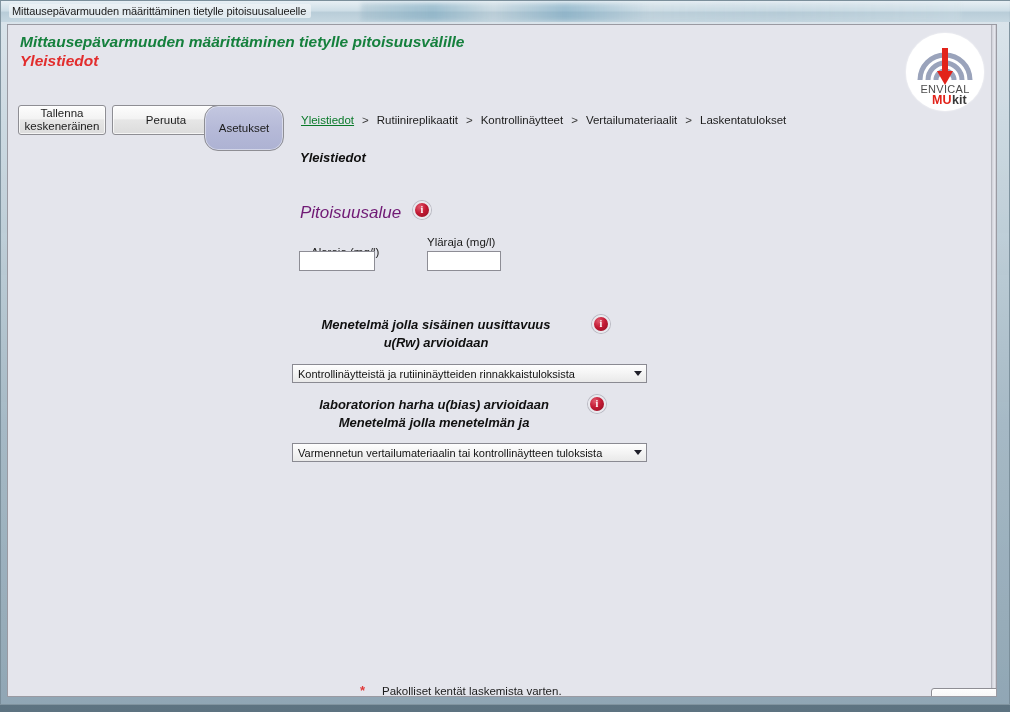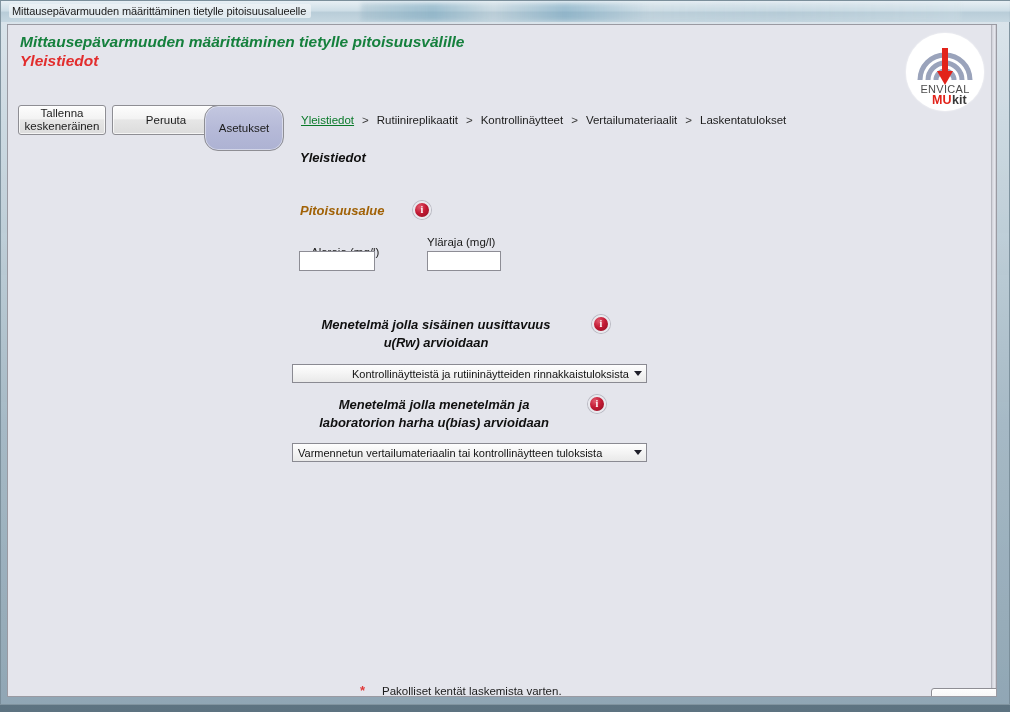--- a/index.html
+++ b/index.html
@@ -201,24 +201,24 @@
     position: absolute;
     font-size: 13px;
     font-weight: bold;
     font-style: italic;
     color: #101010;
   }
   #sec-yleistiedot { left: 292px; top: 125px; }
 
   .field-group-title {
     position: absolute;
-    font-size: 13px;
-    font-weight: bold;
+    font-size: 17px;
+    font-weight: normal;
     font-style: italic;
-    color: #a16207;
+    color: #701a75;
   }
   #sec-pitoisuusalue { left: 292px; top: 178px; }
 
   .info-icon {
     position: absolute;
     width: 18px; height: 18px;
     border-radius: 50%;
     background: radial-gradient(circle at 34% 28%, #e0586c 0%, #c41b35 45%, #8e0c20 100%);
     border: 2px solid #e9e9ee;
     box-sizing: border-box;
@@ -276,21 +276,21 @@
     background: linear-gradient(180deg, #fefefe 0%, #f4f4f4 50%, #e9e9e9 100%);
     border: 1px solid #8a8a92;
     box-sizing: border-box;
     font-size: 11px;
     color: #121212;
     display: flex;
     align-items: center;
     padding-left: 5px;
     cursor: default;
   }
-  #dd-rw   { left: 284px; top: 339px; width: 355px; text-align: right; }
+  #dd-rw   { left: 284px; top: 339px; width: 355px; }
   #dd-bias { left: 284px; top: 418px; width: 355px; }
   .dropdown .dd-text {
     flex: 1;
     white-space: nowrap;
     overflow: hidden;
   }
   .dd-arrow {
     width: 17px;
     height: 100%;
     display: flex;
@@ -401,22 +401,22 @@
       <span>i</span>
     </div>
     <div class="dropdown" id="dd-rw">
       <span class="dd-text">Kontrollinäytteistä ja rutiininäytteiden rinnakkaistuloksista</span>
       <span class="dd-arrow">
           <i></i>
         </span>
     </div>
 
     <div class="method-label" id="lbl-method-bias">
+      <div>laboratorion harha u(bias) arvioidaan</div>
       <div>Menetelmä jolla menetelmän ja</div>
-      <div>laboratorion harha u(bias) arvioidaan</div>
     </div>
     <div class="info-icon" id="info-3">
       <span>i</span>
     </div>
     <div class="dropdown" id="dd-bias">
       <span class="dd-text">Varmennetun vertailumateriaalin tai kontrollinäytteen tuloksista</span>
       <span class="dd-arrow">
           <i></i>
         </span>
     </div>

